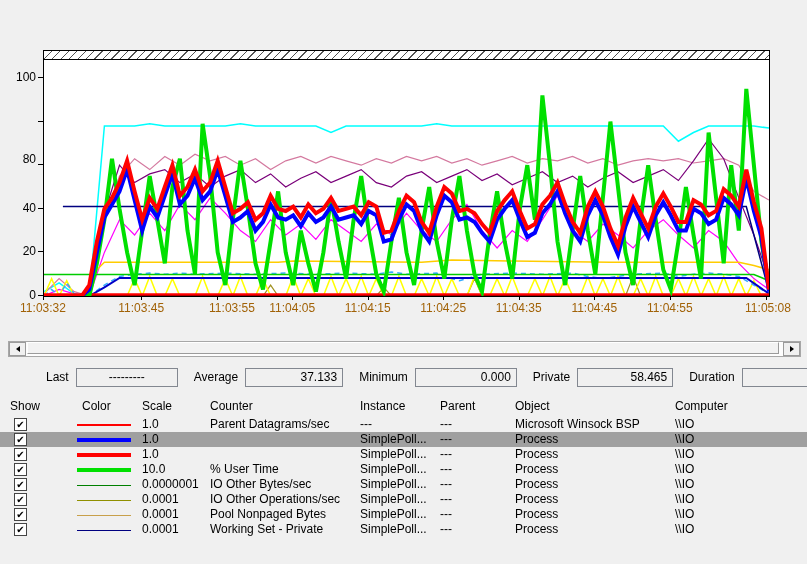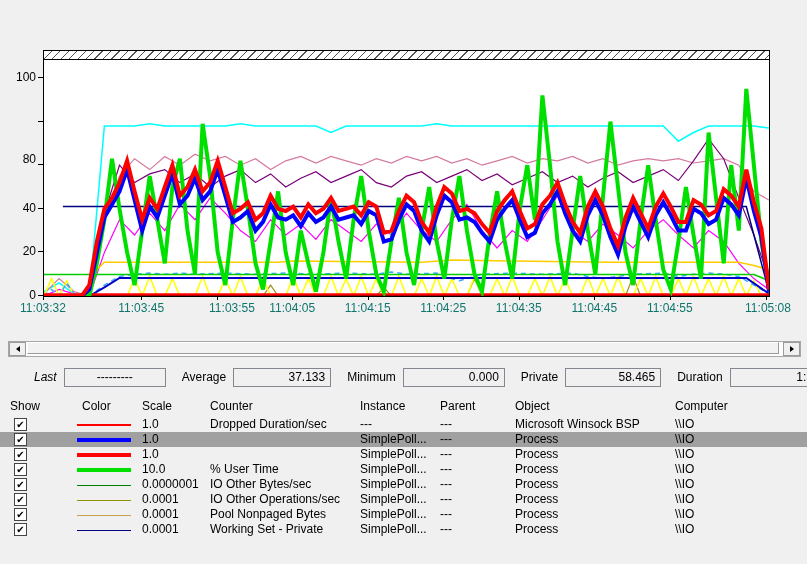--- a/index.html
+++ b/index.html
@@ -6,34 +6,34 @@
   body{font-family:"Liberation Sans","DejaVu Sans",sans-serif;background:#f0f0f0;}
   #win{position:relative;width:807px;height:564px;background:#f0f0f0;overflow:hidden;}
 
   
   #plotbox{position:absolute;left:43px;top:50px;width:725px;height:245px;background:#fff;border:1px solid #000;}
   #hatch{position:absolute;left:0;top:0;width:725px;height:8px;border-bottom:1px solid #000;
          background:repeating-linear-gradient(135deg,#ffffff 0 5px,#555 5px 6px);}
   #plot-svg{position:absolute;left:0;top:0;}
   .ylab{position:absolute;width:36px;text-align:right;font-size:12px;color:#000;line-height:14px;}
   .ytick{position:absolute;width:5px;height:1px;background:#000;left:38px;}
-  .xlab{position:absolute;font-size:12px;color:#0f766e;white-space:nowrap;transform:translateX(-50%);}
+  .xlab{position:absolute;font-size:12px;color:#a16207;white-space:nowrap;transform:translateX(-50%);}
   .xtick{position:absolute;width:1px;height:4px;background:#000;top:296px;}
 
   
   #hscroll{position:absolute;left:8px;top:341px;width:791px;height:14px;background:#fdfdfd;border:1px solid #a7a7a7;display:flex;}
   .sb-btn{width:15px;height:12px;background:#f0f0f0;border:1px solid #9b9b9b;display:flex;align-items:center;justify-content:center;}
   .tri-l{width:0;height:0;border-top:3px solid transparent;border-bottom:3px solid transparent;border-right:4px solid #000;}
   .tri-r{width:0;height:0;border-top:3px solid transparent;border-bottom:3px solid transparent;border-left:4px solid #000;}
   #sb-thumb{flex:1 1 auto;margin:0 4px 0 1px;height:10px;background:#f2f2f2;border:1px solid #9b9b9b;border-top-color:#fff;border-left-color:#fff;}
 
   
   #valuebar{position:absolute;left:30px;top:367px;height:20px;display:flex;align-items:center;gap:7px;font-size:12px;color:#000;}
   .vb-label{margin-left:9px;white-space:nowrap;}
-  .vb-label:first-child{margin-left:4px;font-style:italic;}
+  .vb-label:first-child{margin-left:16px;}
   .vb-field{height:17px;line-height:17px;background:#f0f0f0;border:1px solid #828790;text-align:right;padding:0 5px;font-size:12px;}
 
   
   #legend{position:absolute;left:0;top:396px;width:807px;}
   .lg-header{position:relative;height:21px;line-height:21px;font-size:12px;color:#000;}
   .lg-row{position:relative;height:15px;line-height:15px;font-size:12px;color:#000;}
   .lg-row.sel{background:#a0a0a0;}
   .cell{position:absolute;top:0;height:100%;overflow:hidden;white-space:nowrap;}
   .cb{position:absolute;left:14px;top:1px;width:11px;height:11px;background:#fff;border:1px solid #454545;
       display:flex;align-items:center;justify-content:center;font-size:10px;font-weight:bold;color:#000;}
@@ -136,21 +136,21 @@
         <div class="cell" style="left: 360px; width: 76px;">Instance</div>
         <div class="cell" style="left: 440px; width: 71px;">Parent</div>
         <div class="cell" style="left: 515px; width: 156px;">Object</div>
         <div class="cell" style="left: 675px; width: 130px;">Computer</div>
       </div>
     <div id="lg-rows">
         <div class="lg-row">
           <div class="cb">✔</div>
           <div class="swatch" style="height: 2px; background: rgb(255, 0, 0); top: 7px;"></div>
           <div class="cell" style="left: 142px; width: 64px;">1.0</div>
-          <div class="cell" style="left: 210px; width: 146px;">Dropped Duration/sec</div>
+          <div class="cell" style="left: 210px; width: 146px;">Parent Datagrams/sec</div>
           <div class="cell" style="left: 360px; width: 76px;">---</div>
           <div class="cell" style="left: 440px; width: 71px;">---</div>
           <div class="cell" style="left: 515px; width: 156px;">Microsoft Winsock BSP</div>
           <div class="cell" style="left: 675px; width: 130px;">\\IO</div>
         </div>
         <div class="lg-row sel">
           <div class="cb">✔</div>
           <div class="swatch" style="height: 4px; background: rgb(0, 0, 255); top: 6px;"></div>
           <div class="cell" style="left: 142px; width: 64px;">1.0</div>
           <div class="cell" style="left: 360px; width: 76px;">SimplePoll...</div>

